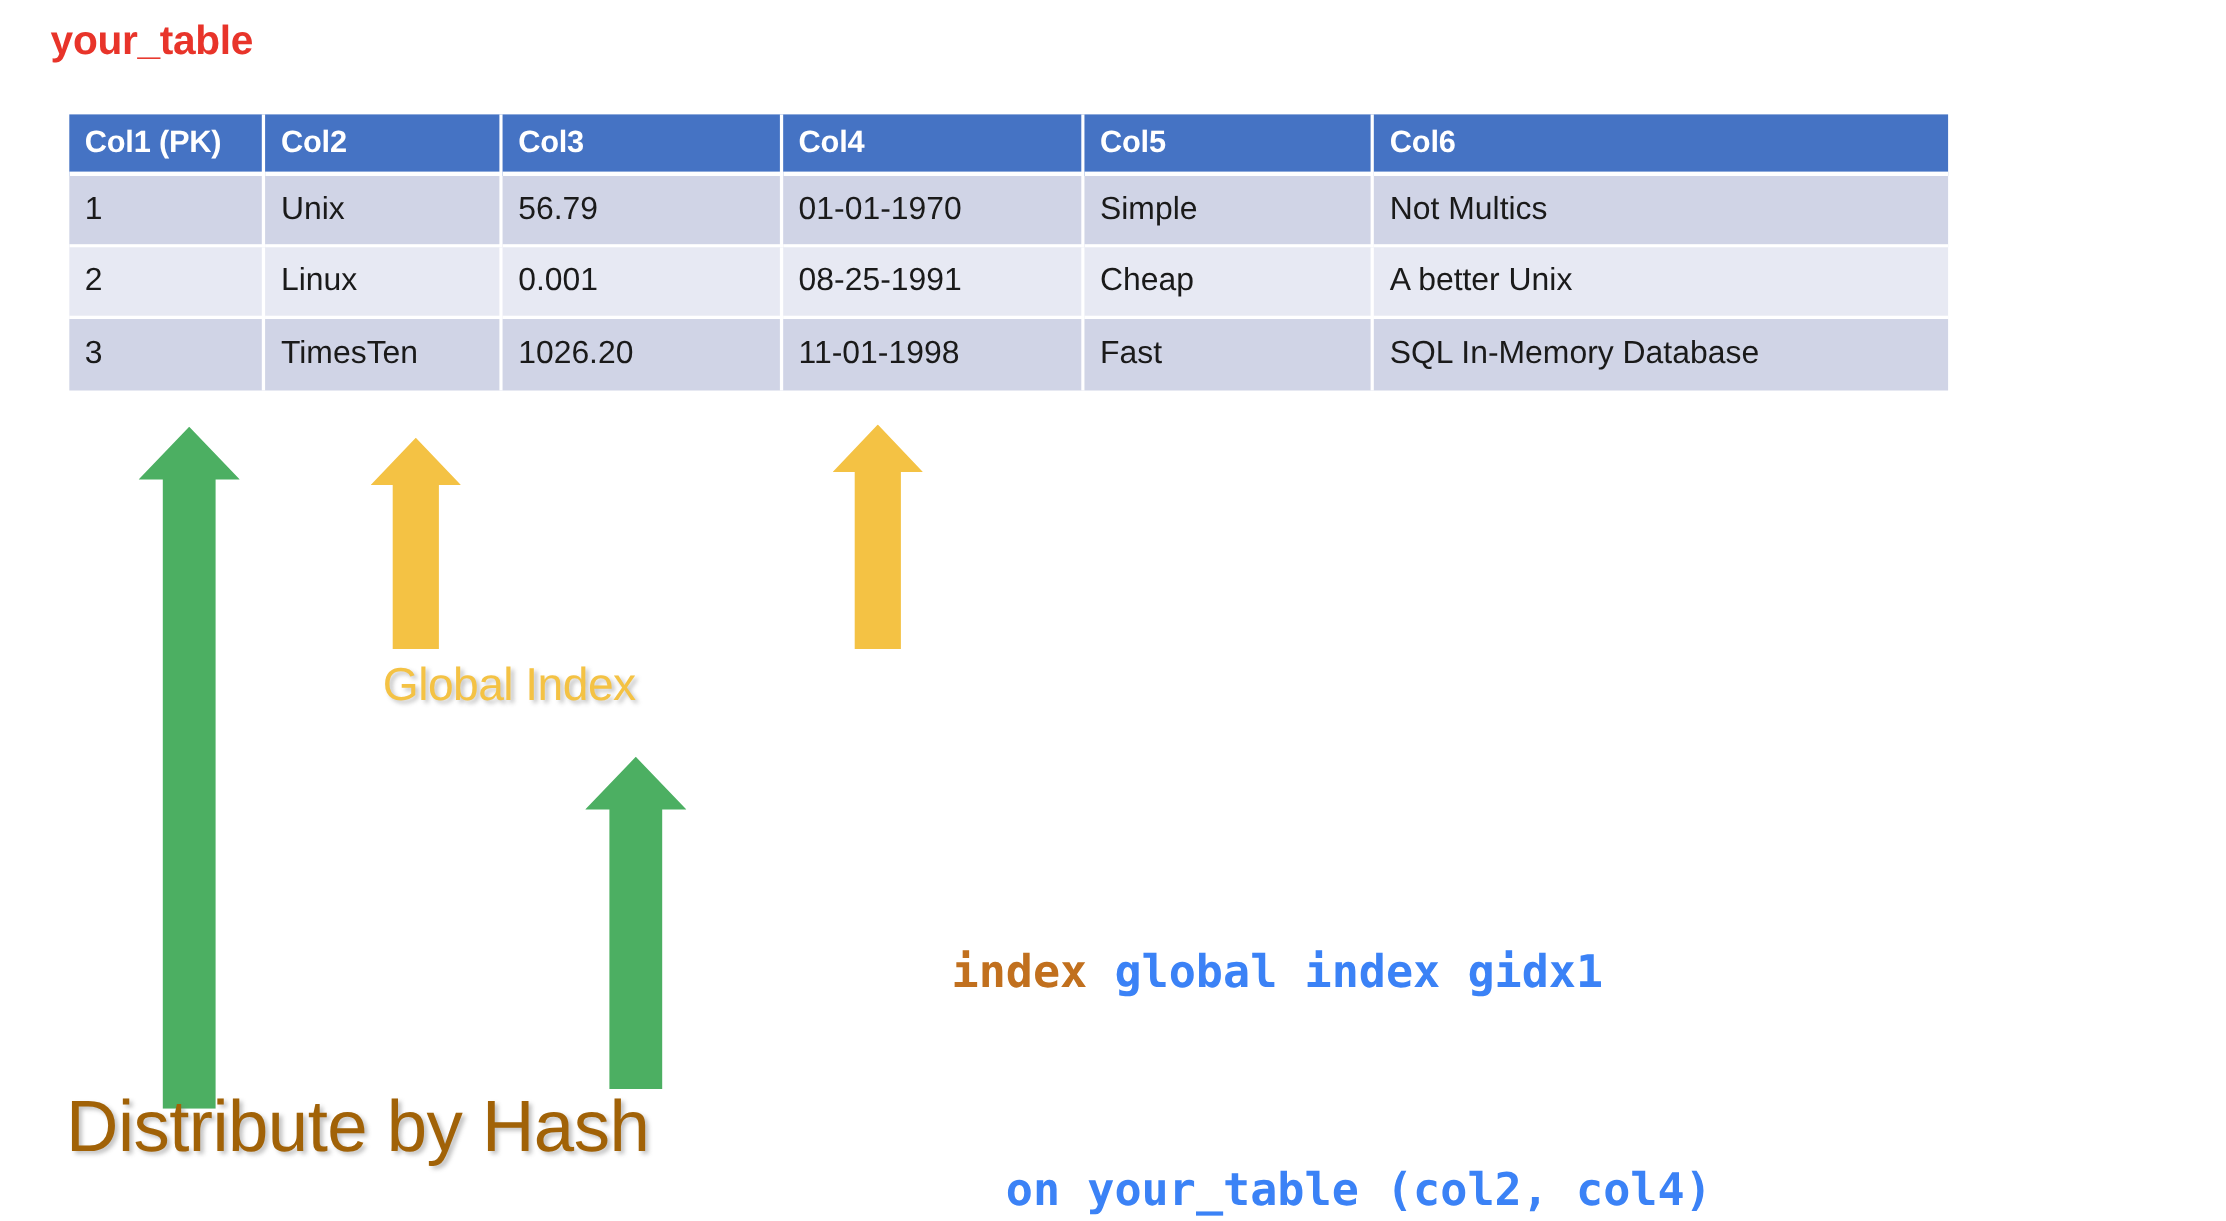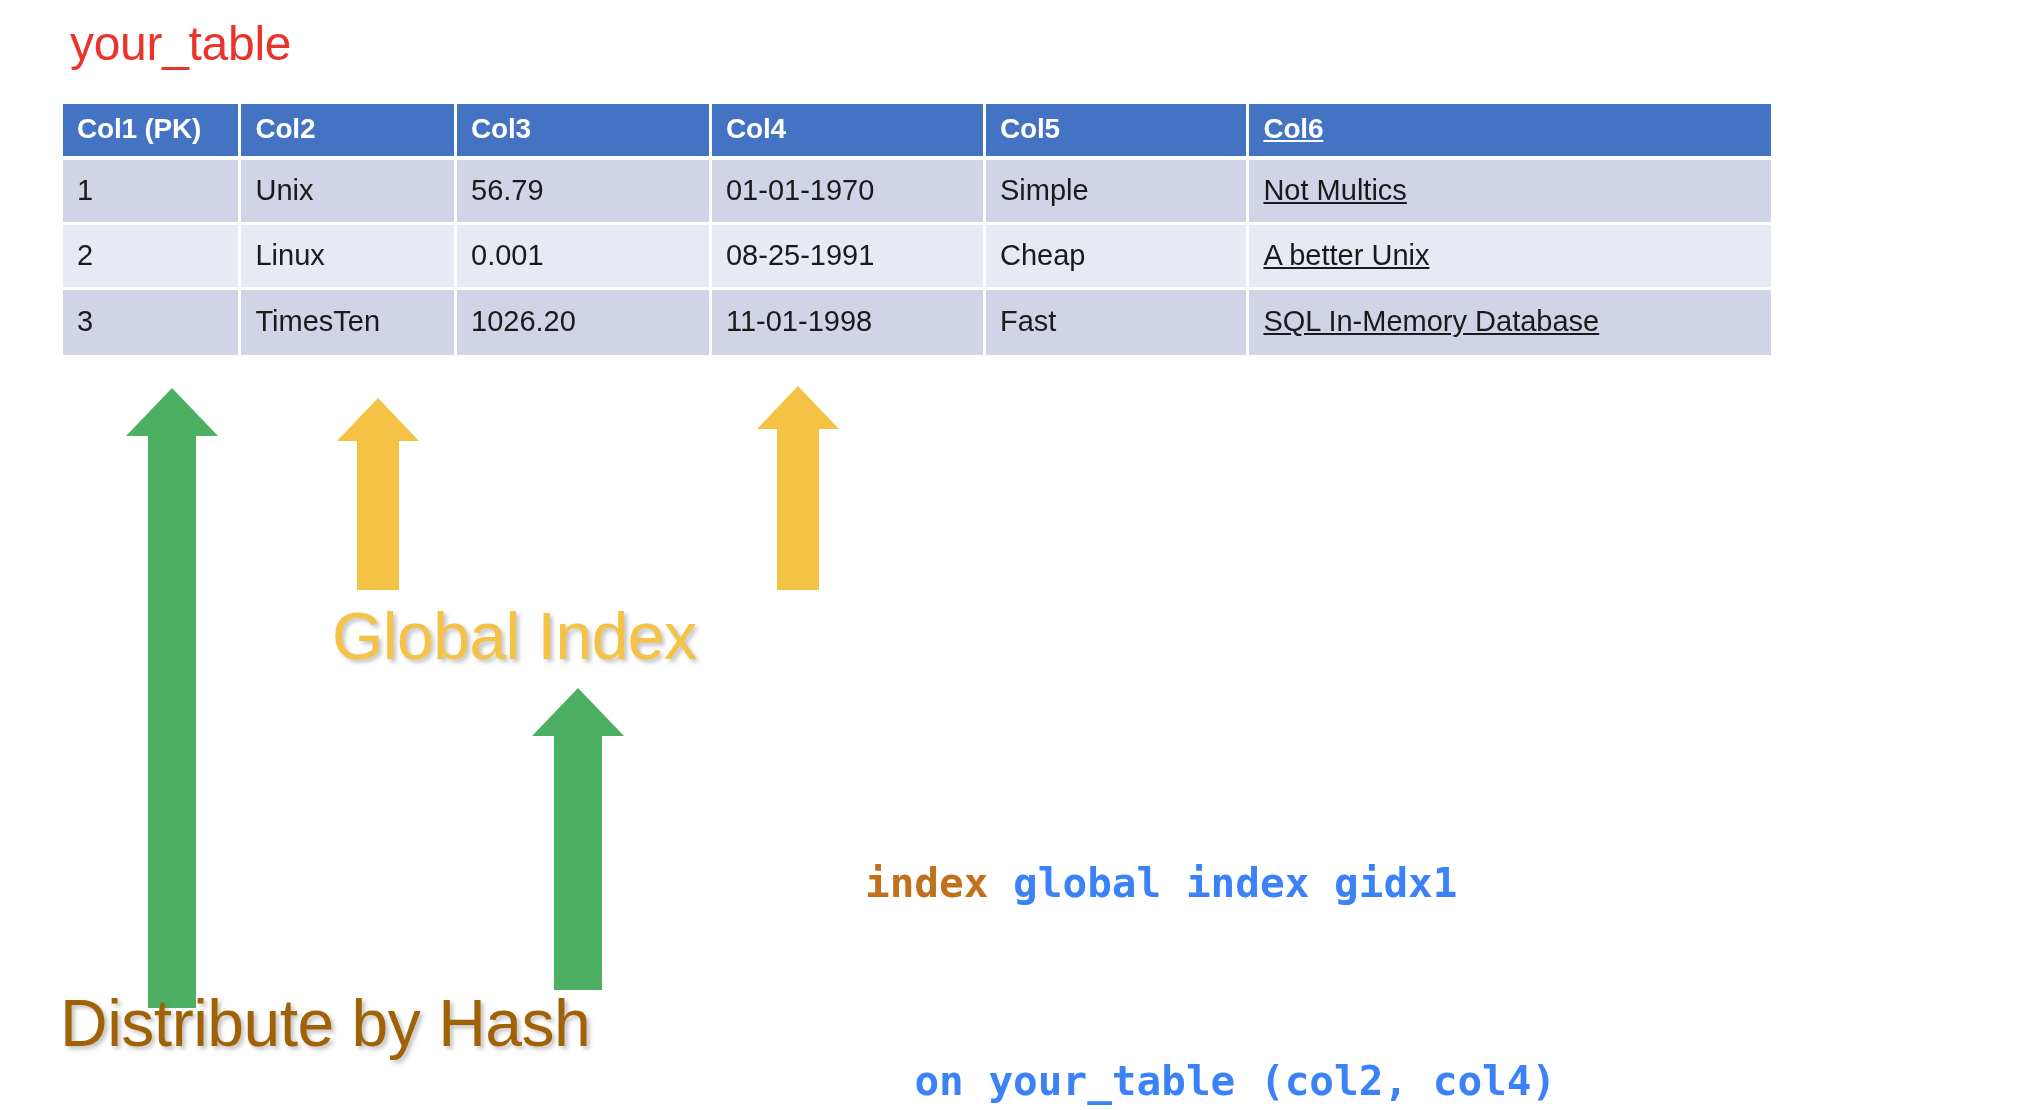--- a/index.html
+++ b/index.html
@@ -20,24 +20,24 @@
     position: absolute;
     left: 0; top: 0;
     width: 2024px;
     height: 1110px;
     background: #ffffff;
   }
 
   
   .table-title {
     position: absolute;
-    left: 70px;
+    left: 46px;
     top: 16px;
-    font-size: 48px;
-    font-weight: normal;
+    font-size: 37px;
+    font-weight: bold;
     color: #E8342A;
     letter-spacing: -0.3px;
     white-space: nowrap;
   }
 
   
   .tbl-wrap {
     position: absolute;
     left: 63px;
     top: 104px;
@@ -81,34 +81,34 @@
   table.data-table td:last-child { border-right: none; }
   table.data-table tr.row-odd td  { background: #D0D4E6; }
   table.data-table tr.row-even td { background: #E7E9F3; }
   table.data-table tr:last-child td { border-bottom: none; }
 
   .c1 { width: 168px; }
   .c2 { width: 203px; margin-top: 11px; }
   .c3 { width: 240px; }
   .c4 { width: 258px; }
   .c5 { width: 248px; }
-  .c6 { width: 491px; text-decoration: underline; }
+  .c6 { width: 491px; }
 
   
   .arrow {
     position: absolute;
   }
   .arrow svg { display: block; }
 
   
   .label-global {
     position: absolute;
-    left: 332px;
+    left: 348px;
     top: 598px;
-    font-size: 66px;
+    font-size: 42px;
     color: #F4C244;
     white-space: nowrap;
     text-shadow: 3px 3px 4px rgba(120,120,120,0.45);
     letter-spacing: -0.5px;
   }
   .label-hash {
     position: absolute;
     left: 60px;
     top: 985px;
     font-size: 66px;

